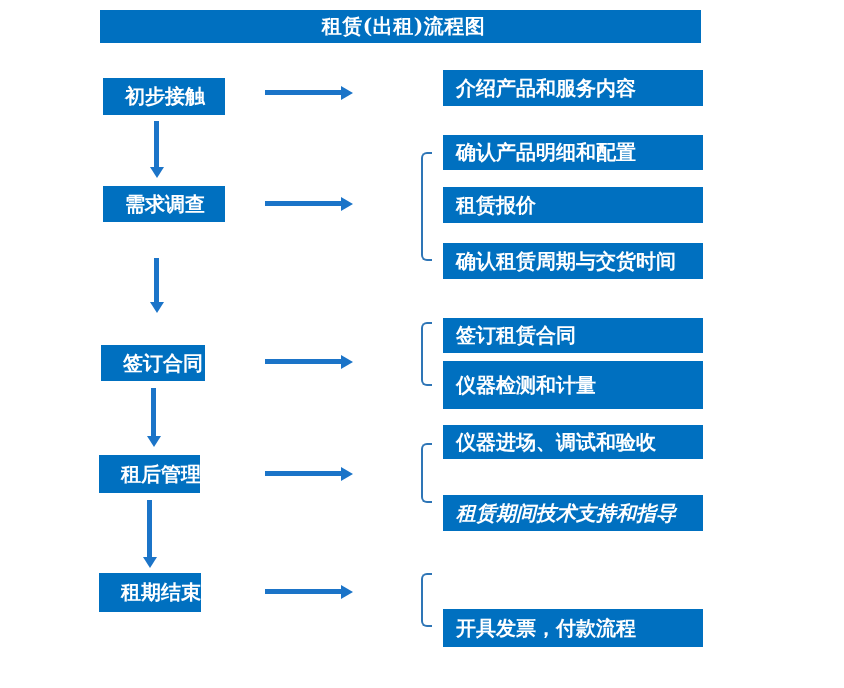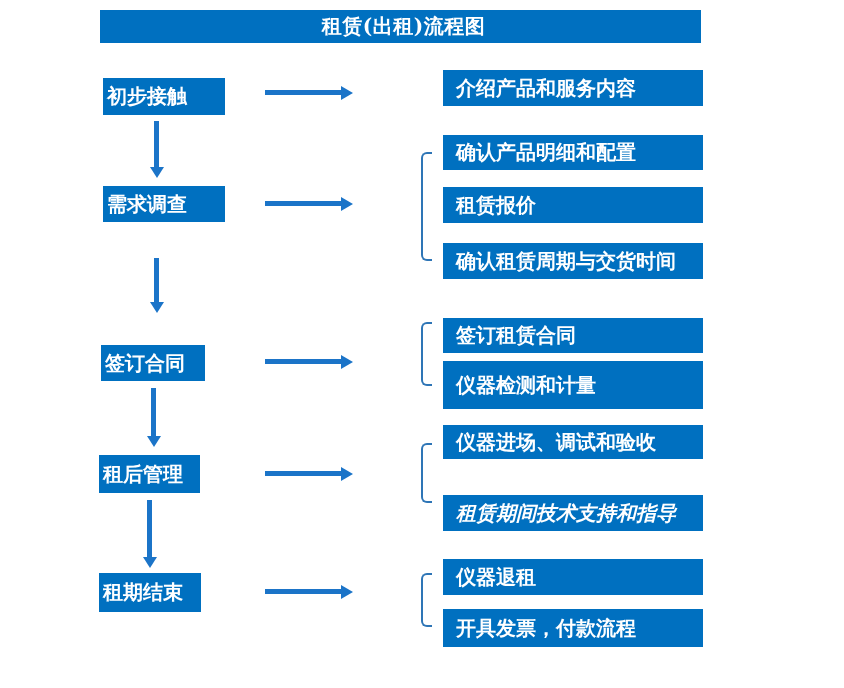--- a/index.html
+++ b/index.html
@@ -7,21 +7,21 @@
     width:844px;height:688px;position:relative;overflow:hidden;
     font-family:"DejaVu Serif","Liberation Serif",serif;
   }
   #canvas{position:absolute;left:0;top:0;width:844px;height:688px;background:#ffffff;}
   .bar{
     position:absolute;background:#0070C0;color:#ffffff;
     font-weight:bold;font-size:20px;white-space:nowrap;
     display:flex;align-items:center;box-sizing:border-box;
   }
   .title{justify-content:center;letter-spacing:0.5px;padding-left:6px;}
-  .stage{padding-left:4px;}
+  .stage{padding-left:22px;}
   .output{padding-left:13px;}
   .h-arrow{position:absolute;height:14px;}
   .h-arrow .shaft{position:absolute;left:0;top:4px;height:5px;background:#1B74C8;}
   .h-arrow .head{
     position:absolute;right:0;top:0;width:0;height:0;
     border-top:7px solid transparent;border-bottom:7px solid transparent;
     border-left:12px solid #1B74C8;
   }
   .v-arrow{position:absolute;width:14px;}
   .v-arrow .shaft{position:absolute;left:4px;top:0;width:5px;background:#1B74C8;}
@@ -87,15 +87,14 @@
     <div class="v-arrow" style="left: 143px; top: 500px; height: 68px;">
       <div class="shaft" style="height: 58px;"></div>
       <div class="head"></div>
     </div>
     <div class="bar stage" style="left: 99px; top: 573px; width: 102px; height: 39px;">租期结束</div>
     <div class="h-arrow" style="left: 265px; top: 585px; width: 88px;">
       <div class="shaft" style="width: 77px;"></div>
       <div class="head"></div>
     </div>
     <div class="bracket" style="left: 421px; top: 573px; height: 54px;"></div>
-    <div class="bar output" style="left: 443px; top: 559px; width: 260px; height: 36px;">仪器退租</div>
     <div class="bar output" style="left: 443px; top: 609px; width: 260px; height: 38px;">开具发票，付款流程</div>
   </div>
 
 </body></html>

